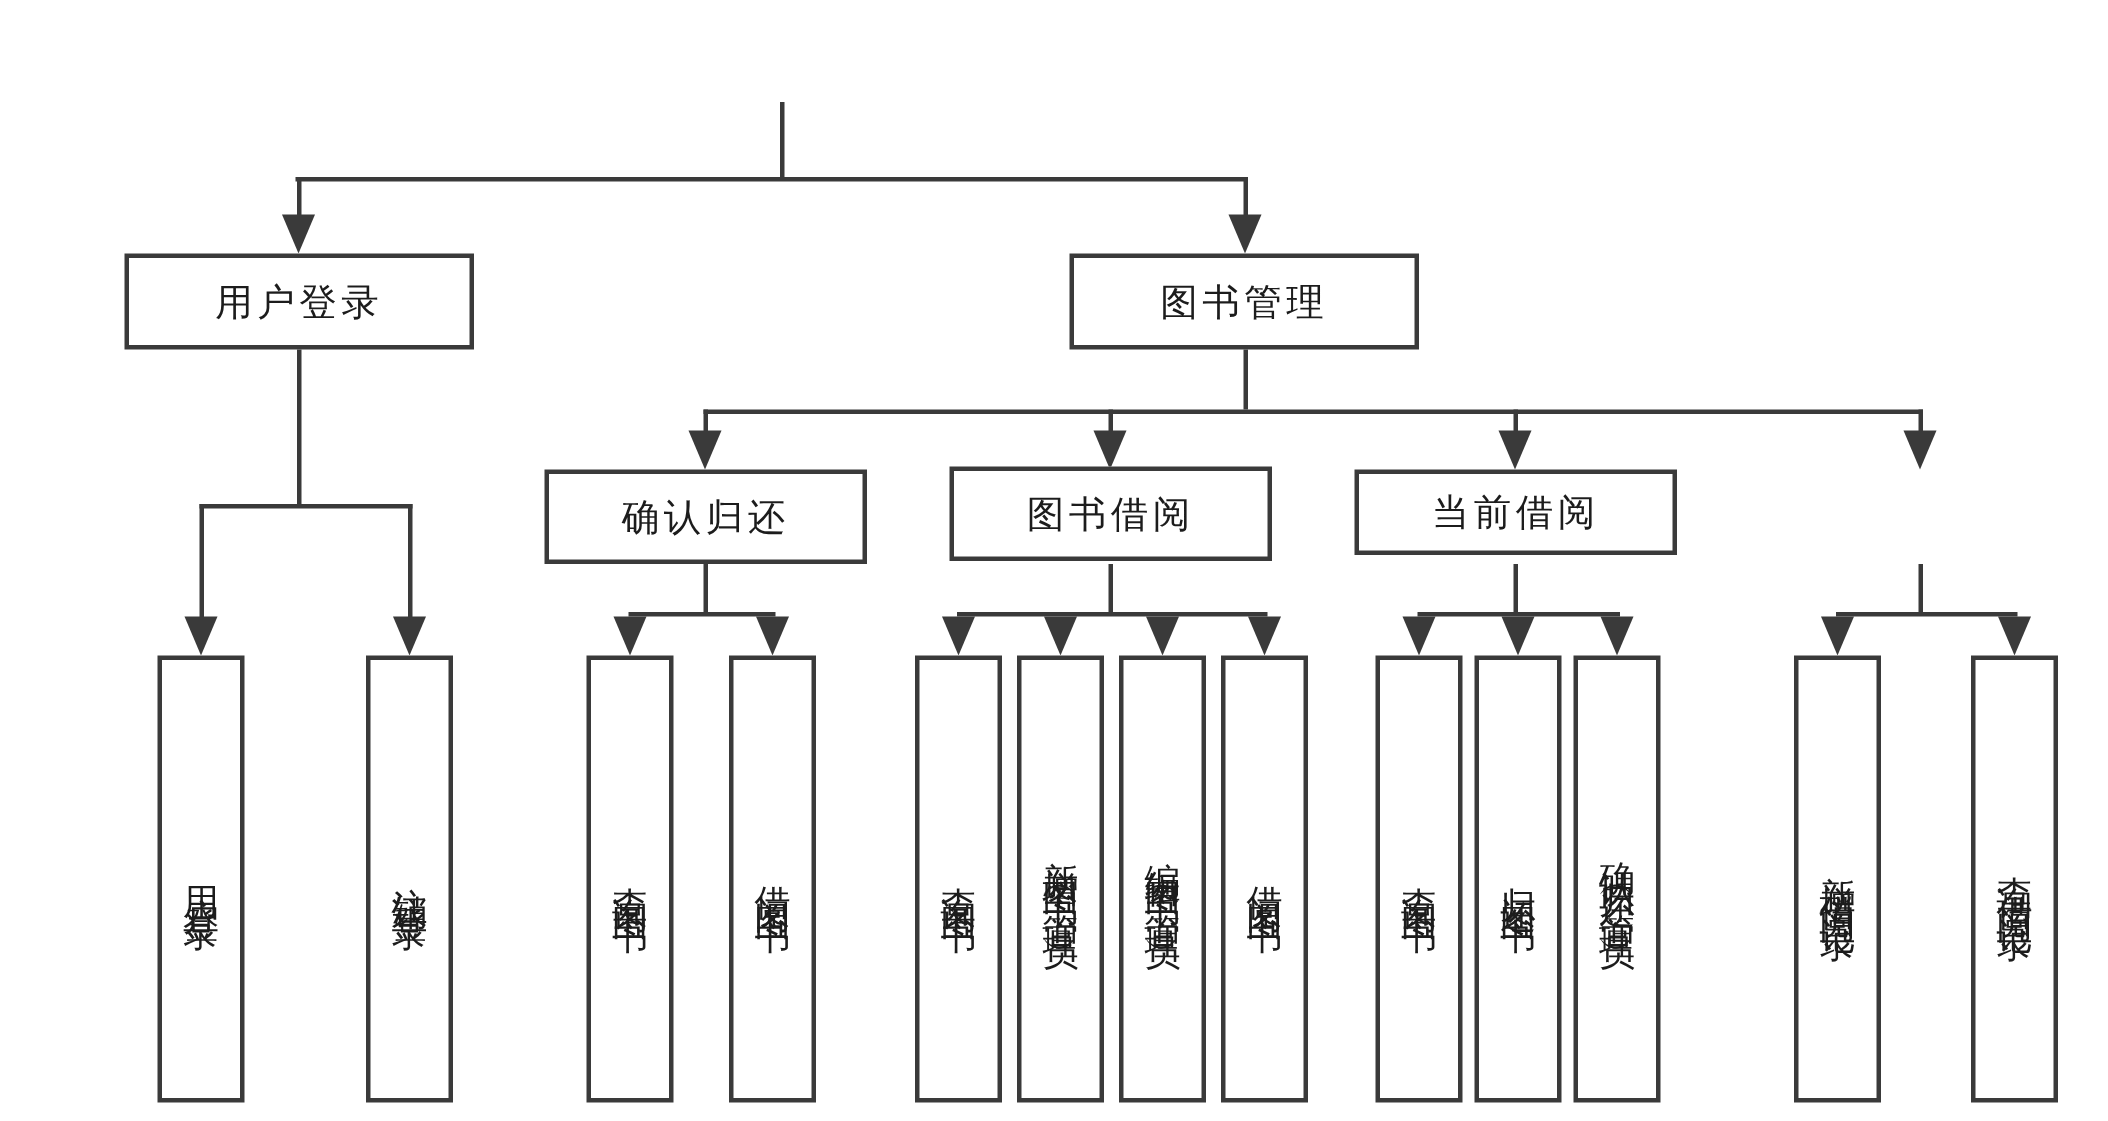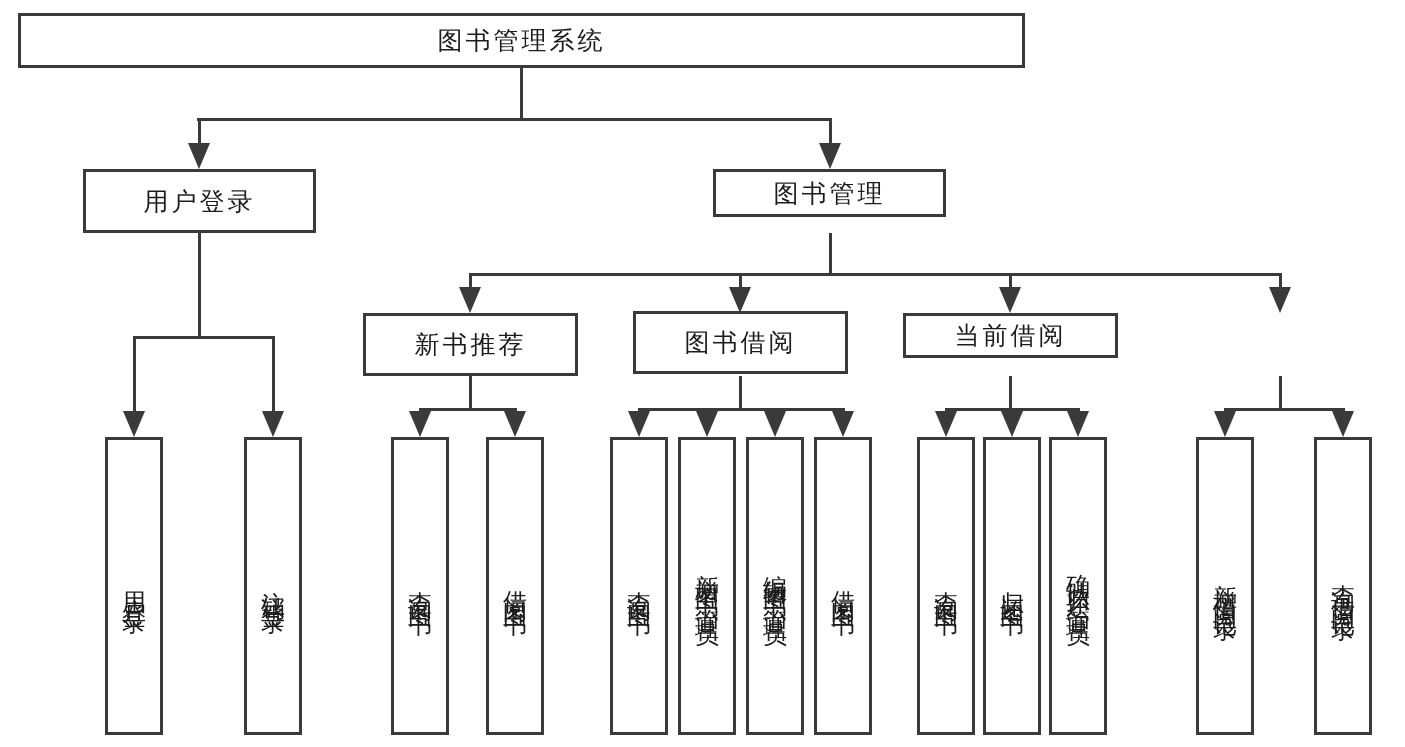--- a/index.html
+++ b/index.html
@@ -61,35 +61,32 @@
     color: var(--watermark);
     white-space: nowrap;
     z-index: 5;
   }
 </style>
 </head>
 <body>
 
 <div class="canvas">
 
-  <div class="box h-box" style="left:18px; top:13px; width:1007px; height:55px;">
-    <span class="label">图书管理系统</span>
-  </div>
 
   <div class="vline" style="left:520px; top:68px; height:50px;"></div>
   <div class="hline" style="left:197px; top:118px; width:634px;"></div>
   <div class="vline" style="left:197.5px; top:118px; height:27px;"></div>
   <div class="arrow" style="left:188px; top:143px;"></div>
   <div class="vline" style="left:828.5px; top:118px; height:27px;"></div>
   <div class="arrow" style="left:819px; top:143px;"></div>
 
   <div class="box h-box" style="left:83px; top:169px; width:233px; height:64px;">
     <span class="label">用户登录</span>
   </div>
-  <div class="box h-box" style="left:713px; top:169px; width:233px; height:48px;">
+  <div class="box h-box" style="left:713px; top:169px; width:233px; height:64px;">
     <span class="label">图书管理</span>
   </div>
 
   <div class="vline" style="left:197.5px; top:233px; height:103px;"></div>
   <div class="hline" style="left:132.5px; top:336px; width:142px;"></div>
   <div class="vline" style="left:132.5px; top:336px; height:77px;"></div>
   <div class="arrow" style="left:123px; top:411px;"></div>
   <div class="vline" style="left:271.5px; top:336px; height:77px;"></div>
   <div class="arrow" style="left:262px; top:411px;"></div>
 
@@ -98,26 +95,26 @@
   <div class="vline" style="left:468.5px; top:273px; height:16px;"></div>
   <div class="arrow" style="left:459px; top:287px;"></div>
   <div class="vline" style="left:738.5px; top:273px; height:16px;"></div>
   <div class="arrow" style="left:729px; top:287px;"></div>
   <div class="vline" style="left:1008.5px; top:273px; height:16px;"></div>
   <div class="arrow" style="left:999px; top:287px;"></div>
   <div class="vline" style="left:1278.5px; top:273px; height:16px;"></div>
   <div class="arrow" style="left:1269px; top:287px;"></div>
 
   <div class="box h-box" style="left:363px; top:313px; width:215px; height:63px;">
-    <span class="label">新书推荐</span>
+    <span class="label">确认归还</span>
   </div>
   <div class="box h-box" style="left:633px; top:311px; width:215px; height:63px;">
     <span class="label">图书借阅</span>
   </div>
-  <div class="box h-box" style="left:903px; top:313px; width:215px; height:45px;font-family:Liberation Serif, serif;">
+  <div class="box h-box" style="left:903px; top:313px; width:215px; height:57px;font-family:Liberation Serif, serif;">
     <span class="label">当前借阅</span>
   </div>
 
   <div class="vline" style="left:469px; top:376px; height:32px;"></div>
   <div class="hline" style="left:418.5px; top:408px; width:98px;"></div>
   <div class="arrow" style="left:409px; top:411px;"></div>
   <div class="arrow" style="left:504px; top:411px;"></div>
 
   <div class="vline" style="left:739px; top:376px; height:32px;"></div>
   <div class="hline" style="left:637.5px; top:408px; width:207px;"></div>

